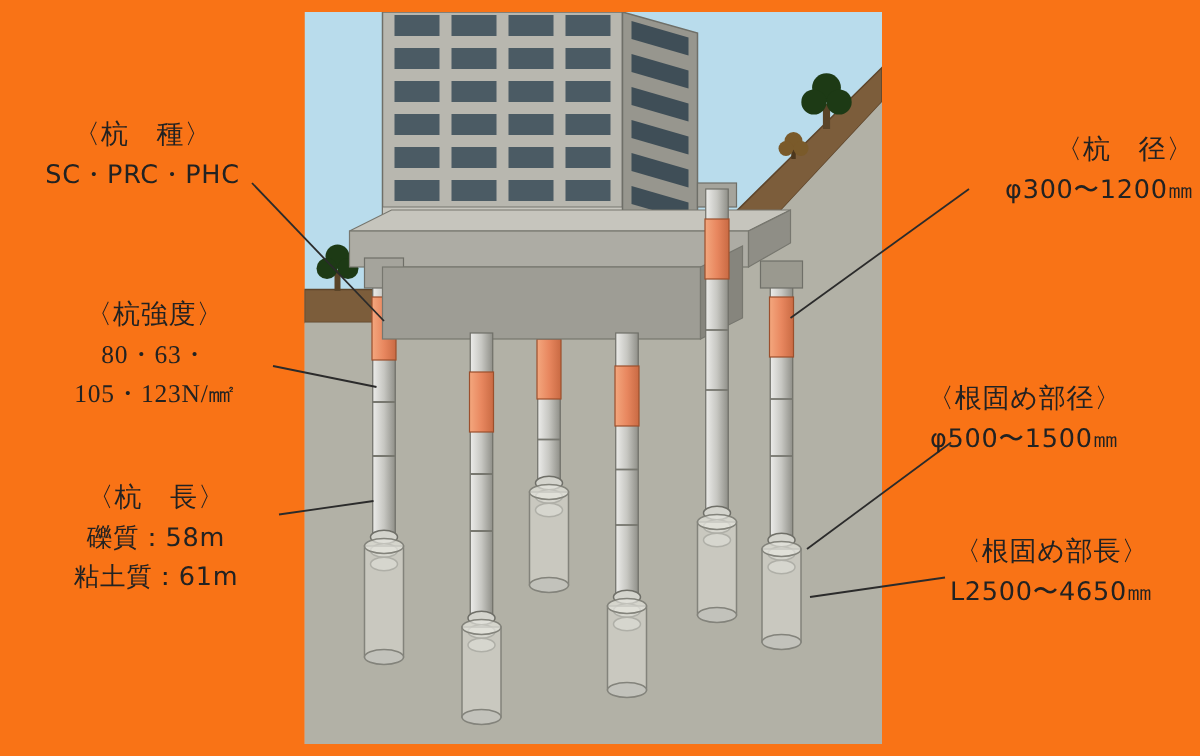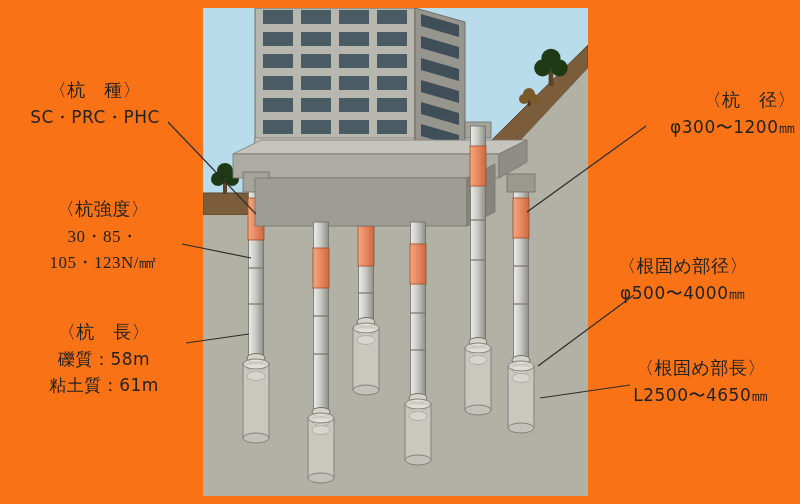--- a/index.html
+++ b/index.html
@@ -239,38 +239,38 @@
     </g>
   </svg>
 
   <div class="label lbl-pile-type">
     <div class="t">〈杭　種〉</div>
     <div>SC・PRC・PHC</div>
   </div>
 
   <div class="label lbl-pile-strength">
     <div class="t">〈杭強度〉</div>
-    <div>30・85・</div>
+    <div>80・63・</div>
     <div>105・123N/㎟</div>
   </div>
 
   <div class="label lbl-pile-length">
     <div class="t">〈杭　長〉</div>
     <div>礫質：58m</div>
     <div>粘土質：61m</div>
   </div>
 
   <div class="label lbl-pile-diameter">
     <div class="t">〈杭　径〉</div>
     <div>φ300〜1200㎜</div>
   </div>
 
   <div class="label lbl-root-diameter">
     <div class="t">〈根固め部径〉</div>
-    <div>φ500〜4000㎜</div>
+    <div>φ500〜1500㎜</div>
   </div>
 
   <div class="label lbl-root-length">
     <div class="t">〈根固め部長〉</div>
     <div>L2500〜4650㎜</div>
   </div>
 
 </div>
 
 </body></html>

